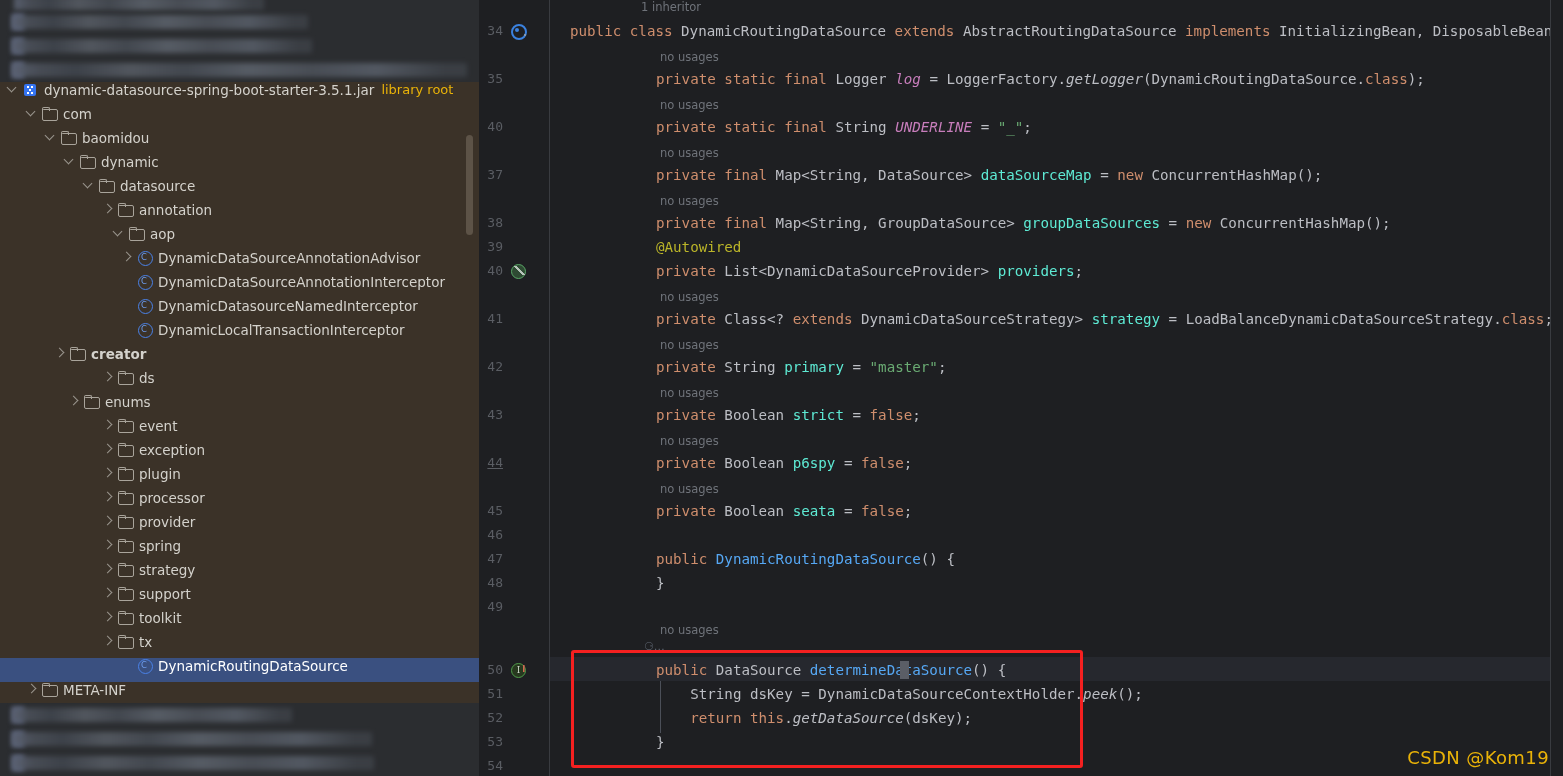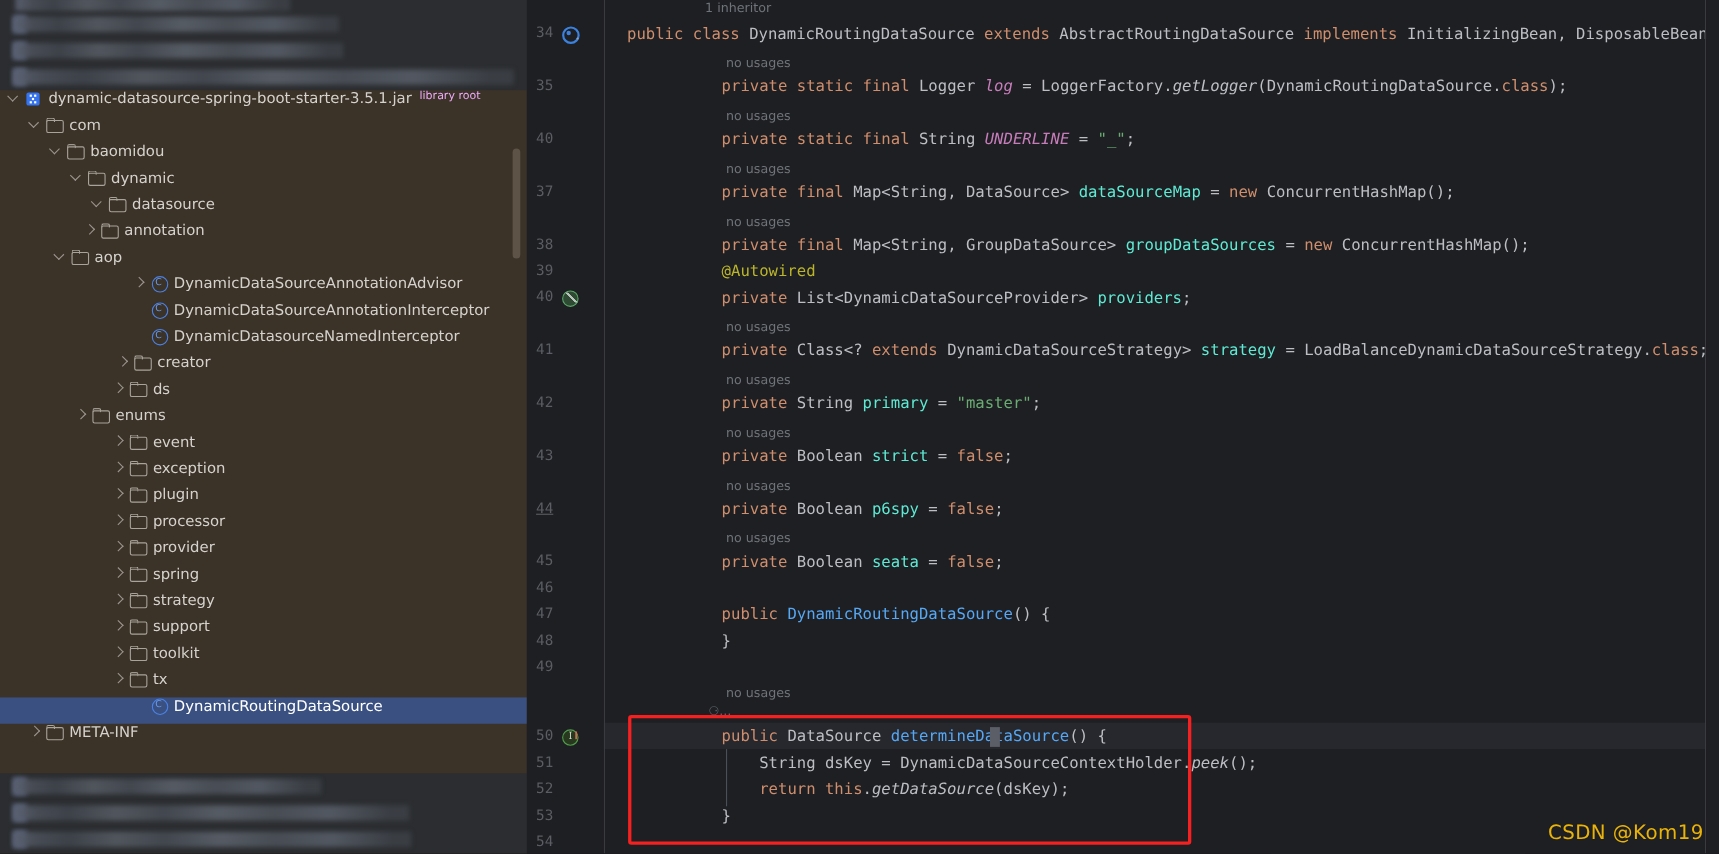--- a/index.html
+++ b/index.html
@@ -84,21 +84,21 @@
     content: ""; position: absolute; left: 1.5px; top: 1px;
     width: 13px; height: 13px; border-radius: 50%;
     border: 1.6px solid #4a82e8;
   }
   .ic.cls::after {
     content: "C"; position: absolute; left: 0; top: 0;
     width: 16px; height: 15px;
     font-family: "DejaVu Sans", sans-serif; font-size: 8.5px;
     color: #6c9ced; text-align: center; line-height: 15px;
   }
-  .lib-root { color: #f0abfc; font-size: 10px; margin-left: 7px; }
+  .lib-root { color: #eab308; font-size: 13px; margin-left: 7px; }
 
   #tree-scrollbar {
     position: absolute; right: 6px; top: 135px;
     width: 7px; height: 100px;
     background: #5d5347; border-radius: 4px;
   }
 
   
   #editor {
     position: relative; flex: 1 1 auto;
@@ -277,46 +277,51 @@
         <div class="tree-row" style="padding-left: 63px;">
           <span class="arrow down"></span>
           <span class="ic folder"></span>
           <span>dynamic</span>
         </div>
         <div class="tree-row" style="padding-left: 82px;">
           <span class="arrow down"></span>
           <span class="ic folder"></span>
           <span>datasource</span>
         </div>
-        <div class="tree-row" style="padding-left: 75px;">
+        <div class="tree-row" style="padding-left: 101px;">
           <span class="arrow right"></span>
           <span class="ic folder"></span>
           <span>annotation</span>
         </div>
-        <div class="tree-row" style="padding-left: 48px;">
+        <div class="tree-row" style="padding-left: 112px;">
           <span class="arrow down"></span>
           <span class="ic folder"></span>
           <span>aop</span>
         </div>
         <div class="tree-row" style="padding-left: 120px;">
           <span class="arrow right"></span>
           <span class="ic cls"></span>
           <span>DynamicDataSourceAnnotationAdvisor</span>
         </div>
         <div class="tree-row" style="padding-left: 120px;">
           <span class="arrow none"></span>
           <span class="ic cls"></span>
           <span>DynamicDataSourceAnnotationInterceptor</span>
         </div>
         <div class="tree-row" style="padding-left: 120px;">
           <span class="arrow none"></span>
           <span class="ic cls"></span>
           <span>DynamicDatasourceNamedInterceptor</span>
         </div>
-        <div class="tree-row" style="padding-left: 105px;">
+        <div class="tree-row" style="padding-left: 120px;">
+          <span class="arrow none"></span>
+          <span class="ic cls"></span>
+          <span>DynamicLocalTransactionInterceptor</span>
+        </div>
+        <div class="tree-row" style="padding-left: 53px; font-weight: bold;">
           <span class="arrow right"></span>
           <span class="ic folder"></span>
           <span>creator</span>
         </div>
         <div class="tree-row" style="padding-left: 101px;">
           <span class="arrow right"></span>
           <span class="ic folder"></span>
           <span>ds</span>
         </div>
         <div class="tree-row" style="padding-left: 67px;">

